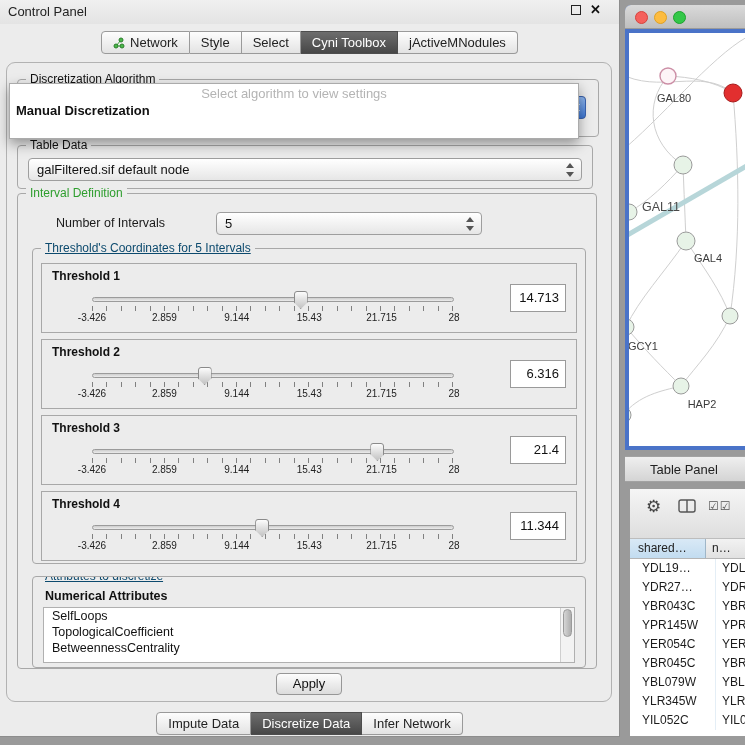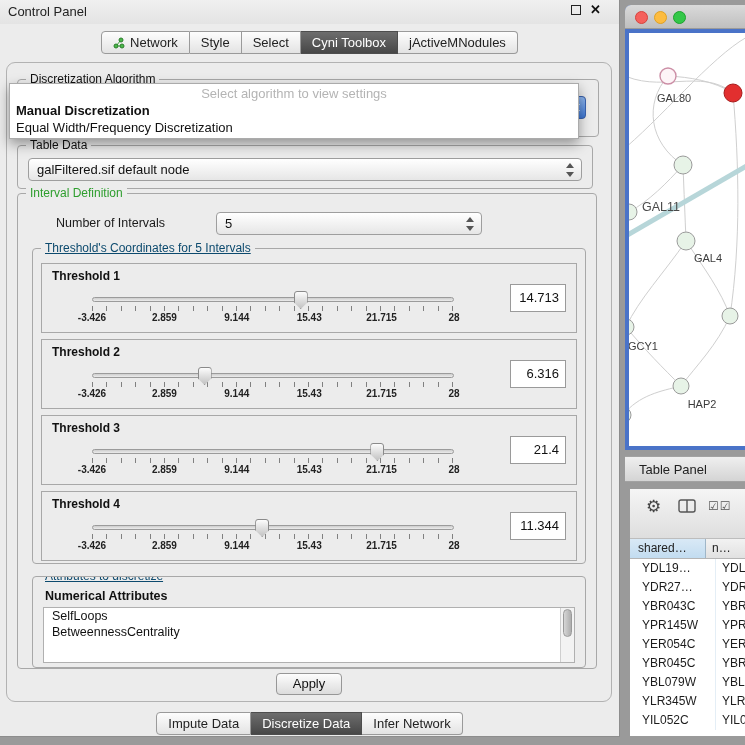--- a/index.html
+++ b/index.html
@@ -102,21 +102,21 @@
     background:linear-gradient(#fcfcfc,#c3c3c3);
     border:1px solid #8a8a8a; border-radius:3px;
     clip-path:polygon(0 0,100% 0,100% 62%,50% 100%,0 62%);
     transform:translateX(-50%);
   }
   .ticks {
     margin-top:4px; height:5px; width:361px;
     background-image:repeating-linear-gradient(90deg,#808080 0 1px,transparent 1px 14.4px);
   }
   .scale { position:relative; height:12px; margin-top:1px; font-size:10px; color:#222; }
-  .scale span { position:absolute; transform:translateX(-50%); white-space:nowrap;font-weight:bold; }
+  .scale span { position:absolute; transform:translateX(-50%); white-space:nowrap; }
   .valuebox {
     position:absolute; right:10px; top:20px; width:56px; height:28px;
     background:#fff; border:1px solid #9a9a9a;
     font-size:13px; color:#111; text-align:right; line-height:26px; padding-right:6px;
   }
 
   
   .attr-sub { position:absolute; left:12px; top:12px; font-size:12.5px; font-weight:bold; color:#111; }
   .listbox {
     position:absolute; left:10px; right:10px; top:30px; bottom:4px;
@@ -153,21 +153,21 @@
   .tl.red    { left:10px; background:#f5615c; border:1px solid #d6423c; }
   .tl.yellow { left:29px; background:#fdbc40; border:1px solid #dfa123; }
   .tl.green  { left:48px; background:#33c748; border:1px solid #1da22e; }
   .nw-content { position:absolute; left:0; top:24px; right:0; bottom:0; border:4px solid #4a73c8; background:#fff; }
   .nw-content svg { display:block; }
 
   .table-panel-header {
     position:absolute; left:625px; top:456px; width:120px; height:26px;
     background:linear-gradient(#efefef,#d4d4d4);
     border-top:1px solid #a2a2a2; border-bottom:1px solid #a2a2a2;
-    font-size:13px; color:#222; line-height:25px; padding-left:14px;
+    font-size:13px; color:#222; line-height:25px; padding-left:25px;
   }
 
   .table-window {
     position:absolute; left:629px; top:488px; width:116px; height:249px;
     background:#fff; border:1px solid #9a9a9a; border-right:none; overflow:hidden;
   }
   .tw-toolbar {
     height:50px; background:linear-gradient(#f5f5f5,#dedede); border-bottom:1px solid #bdbdbd;
     position:relative;
   }
@@ -230,21 +230,20 @@
     <div class="group" style="left:10px; right:12px; top:16px; height:58px;">
       <span class="group-label">Discretization Algorithm</span>
       <div class="combo" style="left:12px; right:12px; top:16px;">
         <span class="combo-blue-cap"></span>
       </div>
     </div>
 
     <div class="popup">
       <div class="popup-hint">Select algorithm to view settings</div>
       <div class="popup-opt bold">Manual Discretization</div>
-      <div class="popup-opt">Equal Width/Frequency Discretization</div>
     </div>
 
     <div class="group" style="left:10px; right:18px; top:82px; height:44px;">
       <span class="group-label">Table Data</span>
       <div class="combo" style="left:10px; right:10px; top:12px;">
         <span>galFiltered.sif default node</span>
         <span class="stepper"></span>
       </div>
     </div>
 
@@ -339,20 +338,21 @@
           </div>
 
         </div>
       </div>
 
       <div class="group" style="left:14px; right:10px; top:382px; height:92px; overflow:hidden;">
         <span class="group-label blue">Attributes to discretize</span>
         <span class="attr-sub">Numerical Attributes</span>
         <div class="listbox">
           <div class="item">SelfLoops</div>
+          <div class="item">TopologicalCoefficient</div>
           <div class="item">BetweennessCentrality</div>
           <div class="vscroll">
               <div class="vthumb"></div>
             </div>
         </div>
       </div>
 
     </div>
 
     <div class="apply-btn">Apply</div>

